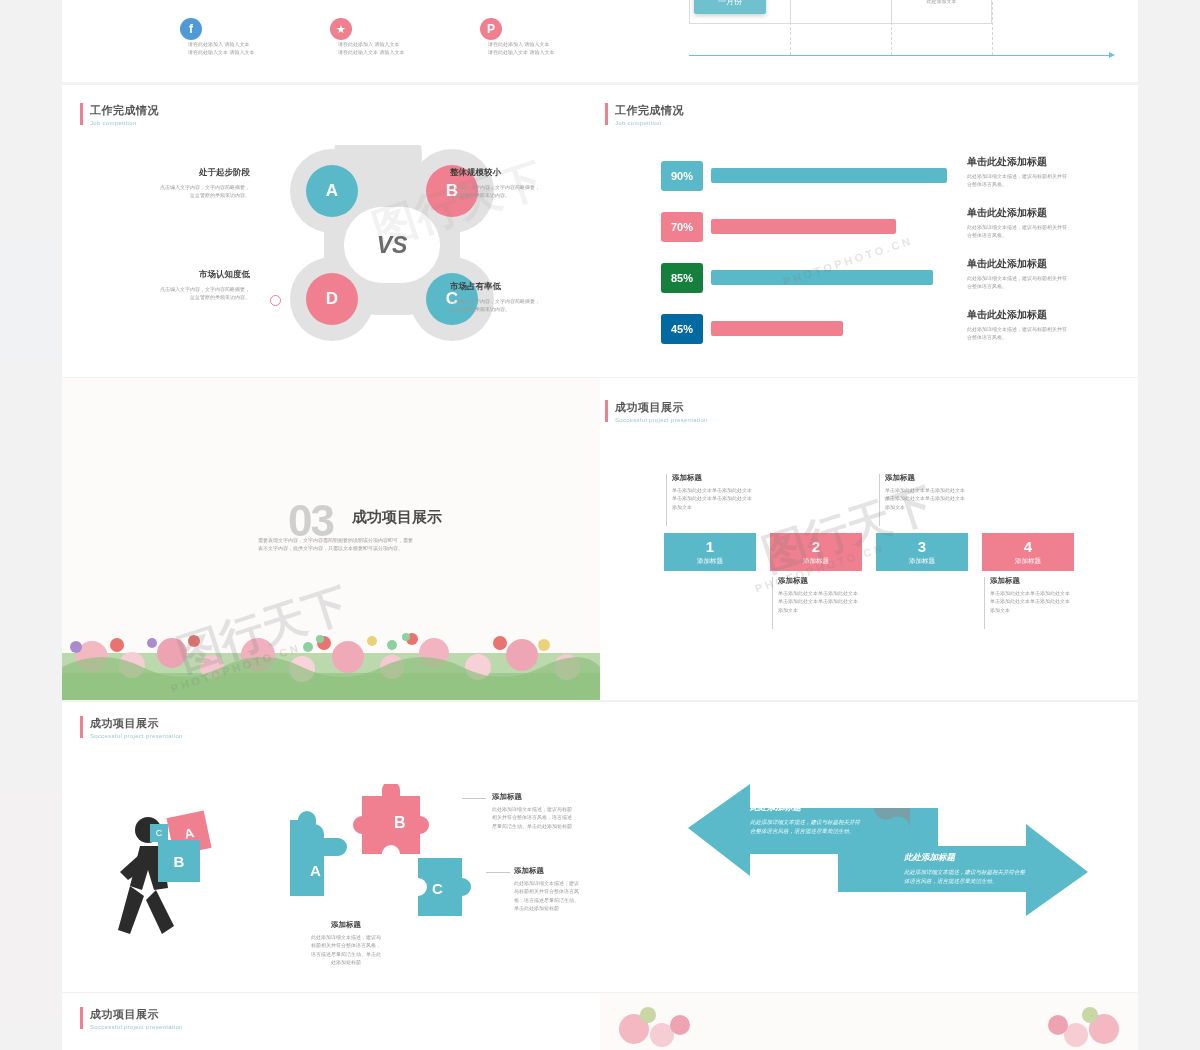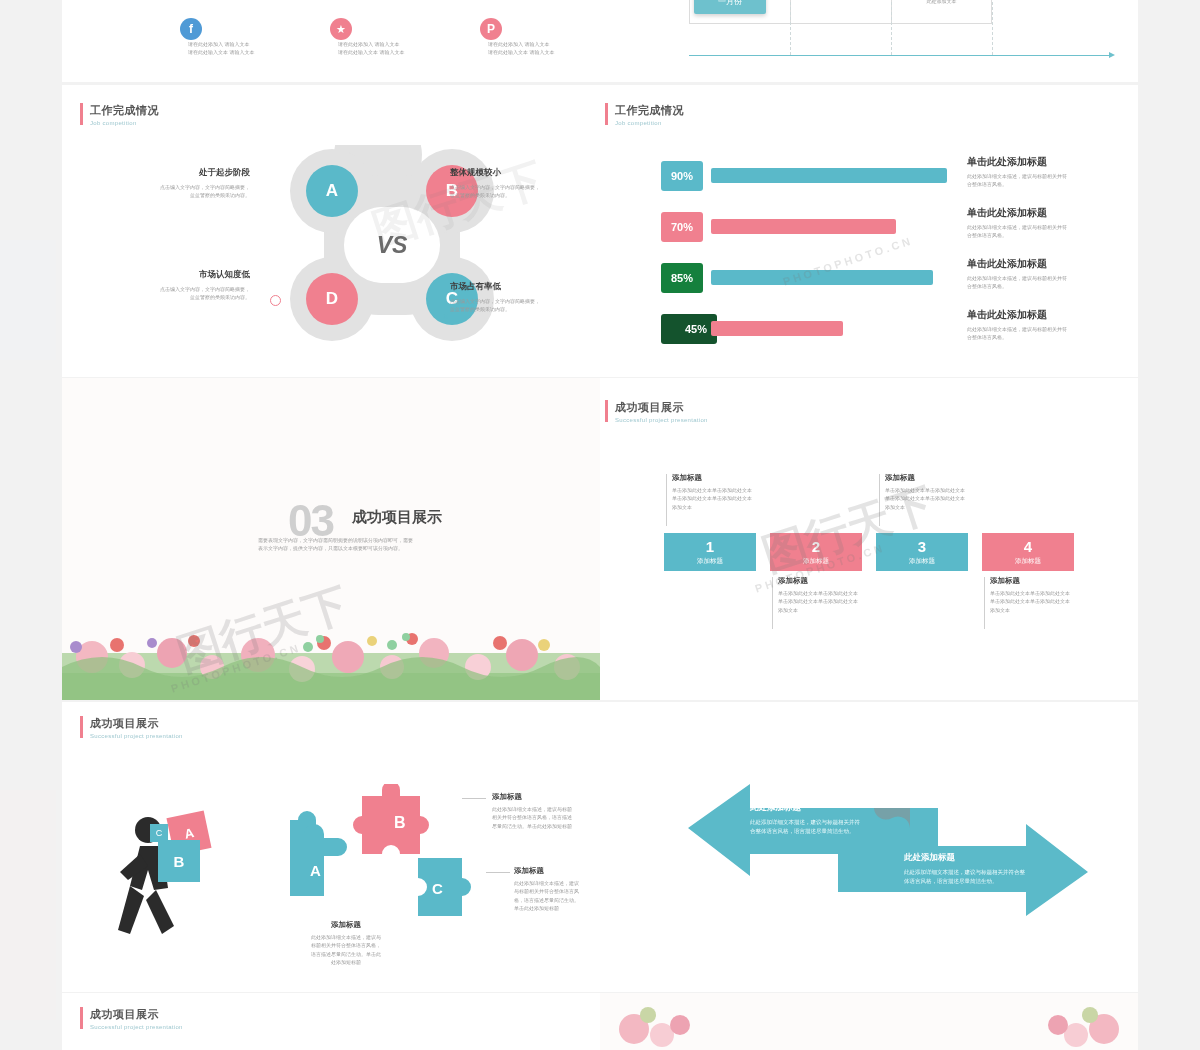--- a/index.html
+++ b/index.html
@@ -66,21 +66,21 @@
   .capt{position:absolute;width:102px;}
   .capt .t{font-size:7.5px;color:#3f3f3f;font-weight:bold;margin-bottom:3px;}
   .vline{position:absolute;width:1px;background:#cfcfcf;}
 
   
   #s7{left:62px;top:702px;width:538px;height:290px;}
   .puzlabel{position:absolute;width:112px;}
   .puzlabel .t{font-size:7.5px;color:#3f3f3f;font-weight:bold;margin-bottom:3px;}
 
   
-  #s8{left:600px;top:702px;width:538px;height:290px;}
+  #s8{left:600px;top:702px;width:538px;height:290px;font-style:italic;}
   .arrtext{position:absolute;width:140px;}
   .arrtext .t{font-size:8.5px;color:#fff;font-weight:bold;margin-bottom:4px;}
   .arrtext .d{font-size:5.5px;color:#eafafc;line-height:1.7;}
 
   
   #s9{left:62px;top:993px;width:538px;height:60px;}
   #s10{left:600px;top:993px;width:538px;height:60px;background:#fdfbfa;}
 
   
   .wm{position:absolute;color:rgba(120,120,120,.20);font-weight:bold;
@@ -204,21 +204,21 @@
   </div>
 
   <div class="pctbox" style="left:61px;top:178px;background:#15803d;">85%</div>
   <div class="bar" style="left:111px;top:185px;width:222px;background:#5ab9c9;"></div>
   <div class="bartxt" style="left:367px;top:172px;">
     <div class="t">单击此处添加标题</div>
     <div class="tiny" style="white-space:pre-line;">此处添加详细文本描述，建议与标题相关并符
 合整体语言风格。</div>
   </div>
 
-  <div class="pctbox" style="left:61px;top:229px;background:#14532d;padding-left:14px;">45%</div>
+  <div class="pctbox" style="left:61px;top:229px;background:#0369a1;">45%</div>
   <div class="bar" style="left:111px;top:236px;width:132px;background:#f0808f;"></div>
   <div class="bartxt" style="left:367px;top:223px;">
     <div class="t">单击此处添加标题</div>
     <div class="tiny" style="white-space:pre-line;">此处添加详细文本描述，建议与标题相关并符
 合整体语言风格。</div>
   </div>
 </div>
 
 <div class="page" id="s5">
   <div class="num03">03</div>

